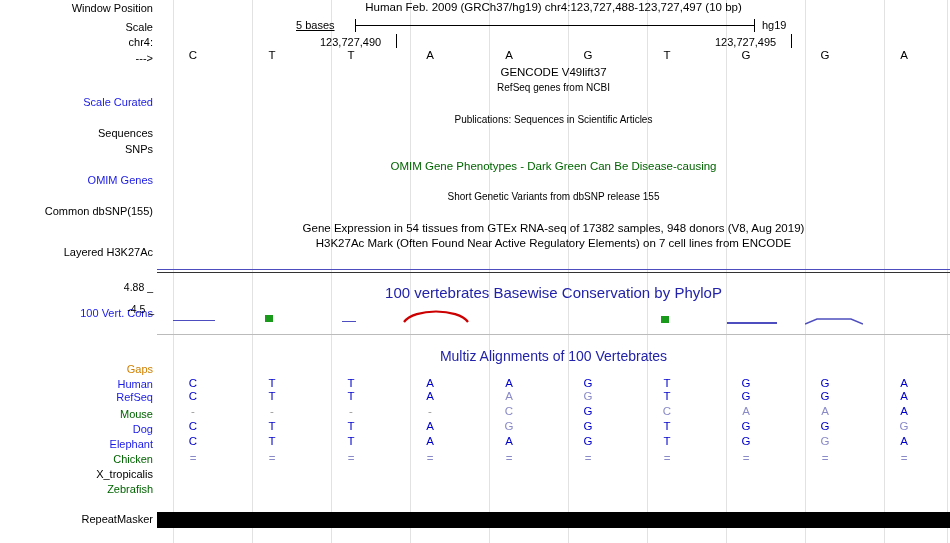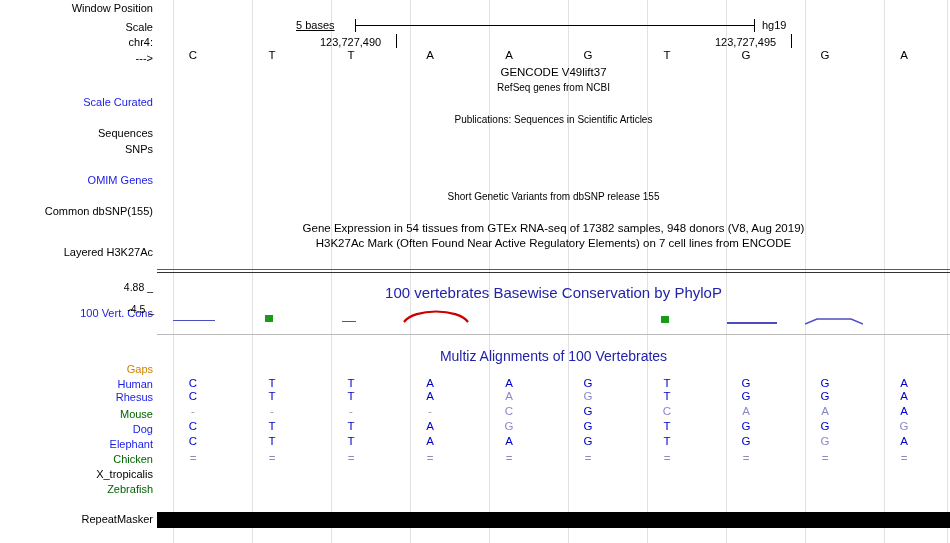--- a/index.html
+++ b/index.html
@@ -139,21 +139,21 @@
     <div class="lbl black" style="top:52px;">---&gt;</div>
     <div class="lbl blue" style="top:96px;">Scale Curated</div>
     <div class="lbl black" style="top:127px;">Sequences</div>
     <div class="lbl black" style="top:143px;">SNPs</div>
     <div class="lbl blue" style="top:174px;">OMIM Genes</div>
     <div class="lbl black" style="top:205px;">Common dbSNP(155)</div>
     <div class="lbl black" style="top:246px;">Layered H3K27Ac</div>
     <div class="lbl blue" style="top:307px;">100 Vert. Cons</div>
     <div class="lbl orange" style="top:363px;">Gaps</div>
     <div class="lbl blue" style="top:378px;">Human</div>
-    <div class="lbl blue" style="top:391px;">Rhesus</div>
+    <div class="lbl blue" style="top:391px;">RefSeq</div>
     <div class="lbl green" style="top:408px;">Mouse</div>
     <div class="lbl blue" style="top:423px;">Dog</div>
     <div class="lbl blue" style="top:438px;">Elephant</div>
     <div class="lbl green" style="top:453px;">Chicken</div>
     <div class="lbl black" style="top:468px;">X_tropicalis</div>
     <div class="lbl green" style="top:483px;">Zebrafish</div>
     <div class="lbl black" style="top:513px;">RepeatMasker</div>
 
     <div class="axis-label" style="right:4px; top:281px;">4.88 _</div>
 
@@ -166,20 +166,21 @@
     <div class="vgrid" style="left:174px;"></div>
     <div class="vgrid" style="left:253px;"></div>
     <div class="vgrid" style="left:332px;"></div>
     <div class="vgrid" style="left:411px;"></div>
     <div class="vgrid" style="left:490px;"></div>
     <div class="vgrid" style="left:569px;"></div>
     <div class="vgrid" style="left:648px;"></div>
     <div class="vgrid" style="left:727px;"></div>
     <div class="vgrid" style="left:790px;"></div>
 
+    <div class="centertext title" style="top:1px;">Human Feb. 2009 (GRCh37/hg19)   chr4:123,727,488-123,727,497 (10 bp)</div>
 
     <div class="coord" style="left:139px; top:19px;text-decoration:underline;">5 bases</div>
     <div class="ruler-line" style="left:198px; top:25px; width:400px;"></div>
     <div class="tick" style="left:198px; top:19px; height:13px;"></div>
     <div class="tick" style="left:597px; top:19px; height:13px;"></div>
     <div class="coord" style="left:605px; top:19px;">hg19</div>
 
     <div class="coord" style="left:163px; top:36px;">123,727,490</div>
     <div class="tick" style="left:239px; top:34px; height:14px;"></div>
     <div class="coord" style="left:558px; top:36px;">123,727,495</div>
@@ -196,20 +197,21 @@
       <div class="base c-black" style="left:589px;">G</div>
       <div class="base c-black" style="left:668px;">G</div>
       <div class="base c-black" style="left:747px;">A</div>
     </div>
 
     <div class="centertext" style="top:66px; font-size:11.5px;">GENCODE V49lift37</div>
     <div class="centertext" style="top:82px; font-size:10px;">RefSeq genes from NCBI</div>
 
     <div class="centertext" style="top:114px; font-size:10px;">Publications: Sequences in Scientific Articles</div>
 
+    <div class="centertext green-txt" style="top:160px; font-size:11.5px;">OMIM Gene Phenotypes - Dark Green Can Be Disease-causing</div>
 
     <div class="centertext" style="top:191px; font-size:10px;">Short Genetic Variants from dbSNP release 155</div>
 
     <div class="centertext" style="top:222px; font-size:11.5px;">Gene Expression in 54 tissues from GTEx RNA-seq of 17382 samples, 948 donors (V8, Aug 2019)</div>
     <div class="centertext" style="top:237px; font-size:11.5px;">H3K27Ac Mark (Often Found Near Active Regulatory Elements) on 7 cell lines from ENCODE</div>
 
     <div class="hline" style="top:269px; background:#4d4dbf;"></div>
     <div class="hline" style="top:272px; background:#333333;"></div>
 
     <div class="centertext navy-txt" style="top:284px; font-size:15px;">100 vertebrates Basewise Conservation by PhyloP</div>

